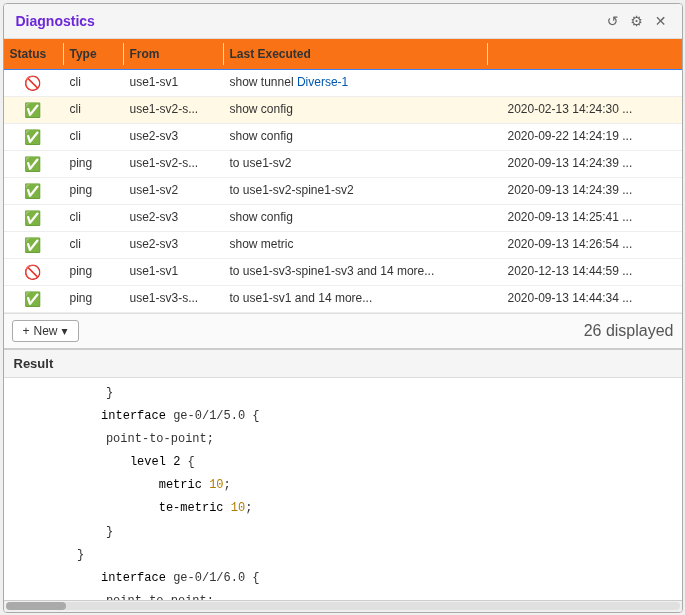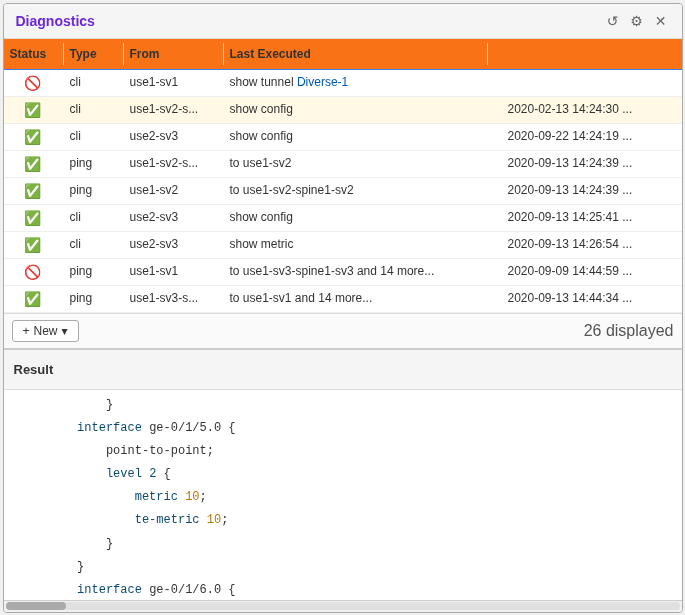--- a/index.html
+++ b/index.html
@@ -133,21 +133,21 @@
       color: #555;
     }
     .result-section {
       flex: 1;
       display: flex;
       flex-direction: column;
       border-top: 2px solid #ccc;
       overflow: hidden;
     }
     .result-header {
-      padding: 12px 10px;
+      padding: 6px 10px;
       background: #f5f5f5;
       border-bottom: 1px solid #ddd;
       font-size: 13px;
       color: #333;
       font-weight: bold;
     }
     .result-body {
       flex: 1;
       overflow-y: scroll;
       overflow-x: auto;
@@ -156,21 +156,21 @@
       position: relative;
     }
     .result-content {
       font-family: 'Courier New', monospace;
       font-size: 12px;
       line-height: 1.6;
       padding: 2px 16px;
       white-space: pre;
     }
     .code-brace { color: #333; }
-    .code-keyword { color: #0c4a6e; }
+    .code-keyword { color: #000000; margin-left: 24px; }
     .code-value { color: #333; }
     .code-number { color: #b07c00; }
     .bottom-scrollbar {
       height: 12px;
       background: #f0f0f0;
       border-top: 1px solid #ccc;
       display: flex;
       align-items: center;
     }
     .bottom-scroll-track {
@@ -290,21 +290,21 @@
           <div class="table-cell">show metric</div>
           <div class="table-cell">2020-09-13 14:26:54 ...</div>
         </div>
         <div class="table-row">
           <div class="table-cell status-cell">
             <span class="status-err" style="font-size: 14px;">🚫</span>
           </div>
           <div class="table-cell">ping</div>
           <div class="table-cell">use1-sv1</div>
           <div class="table-cell">to use1-sv3-spine1-sv3 and 14 more...</div>
-          <div class="table-cell">2020-09-09 14:44:59 ...</div>
+          <div class="table-cell">2020-12-13 14:44:59 ...</div>
         </div>
         <div class="table-row">
           <div class="table-cell status-cell">
             <span class="status-ok" style="font-size: 14px;">✅</span>
           </div>
           <div class="table-cell">ping</div>
           <div class="table-cell">use1-sv3-s...</div>
           <div class="table-cell">to use1-sv1 and 14 more...</div>
           <div class="table-cell">2020-09-13 14:44:34 ...</div>
         </div>

